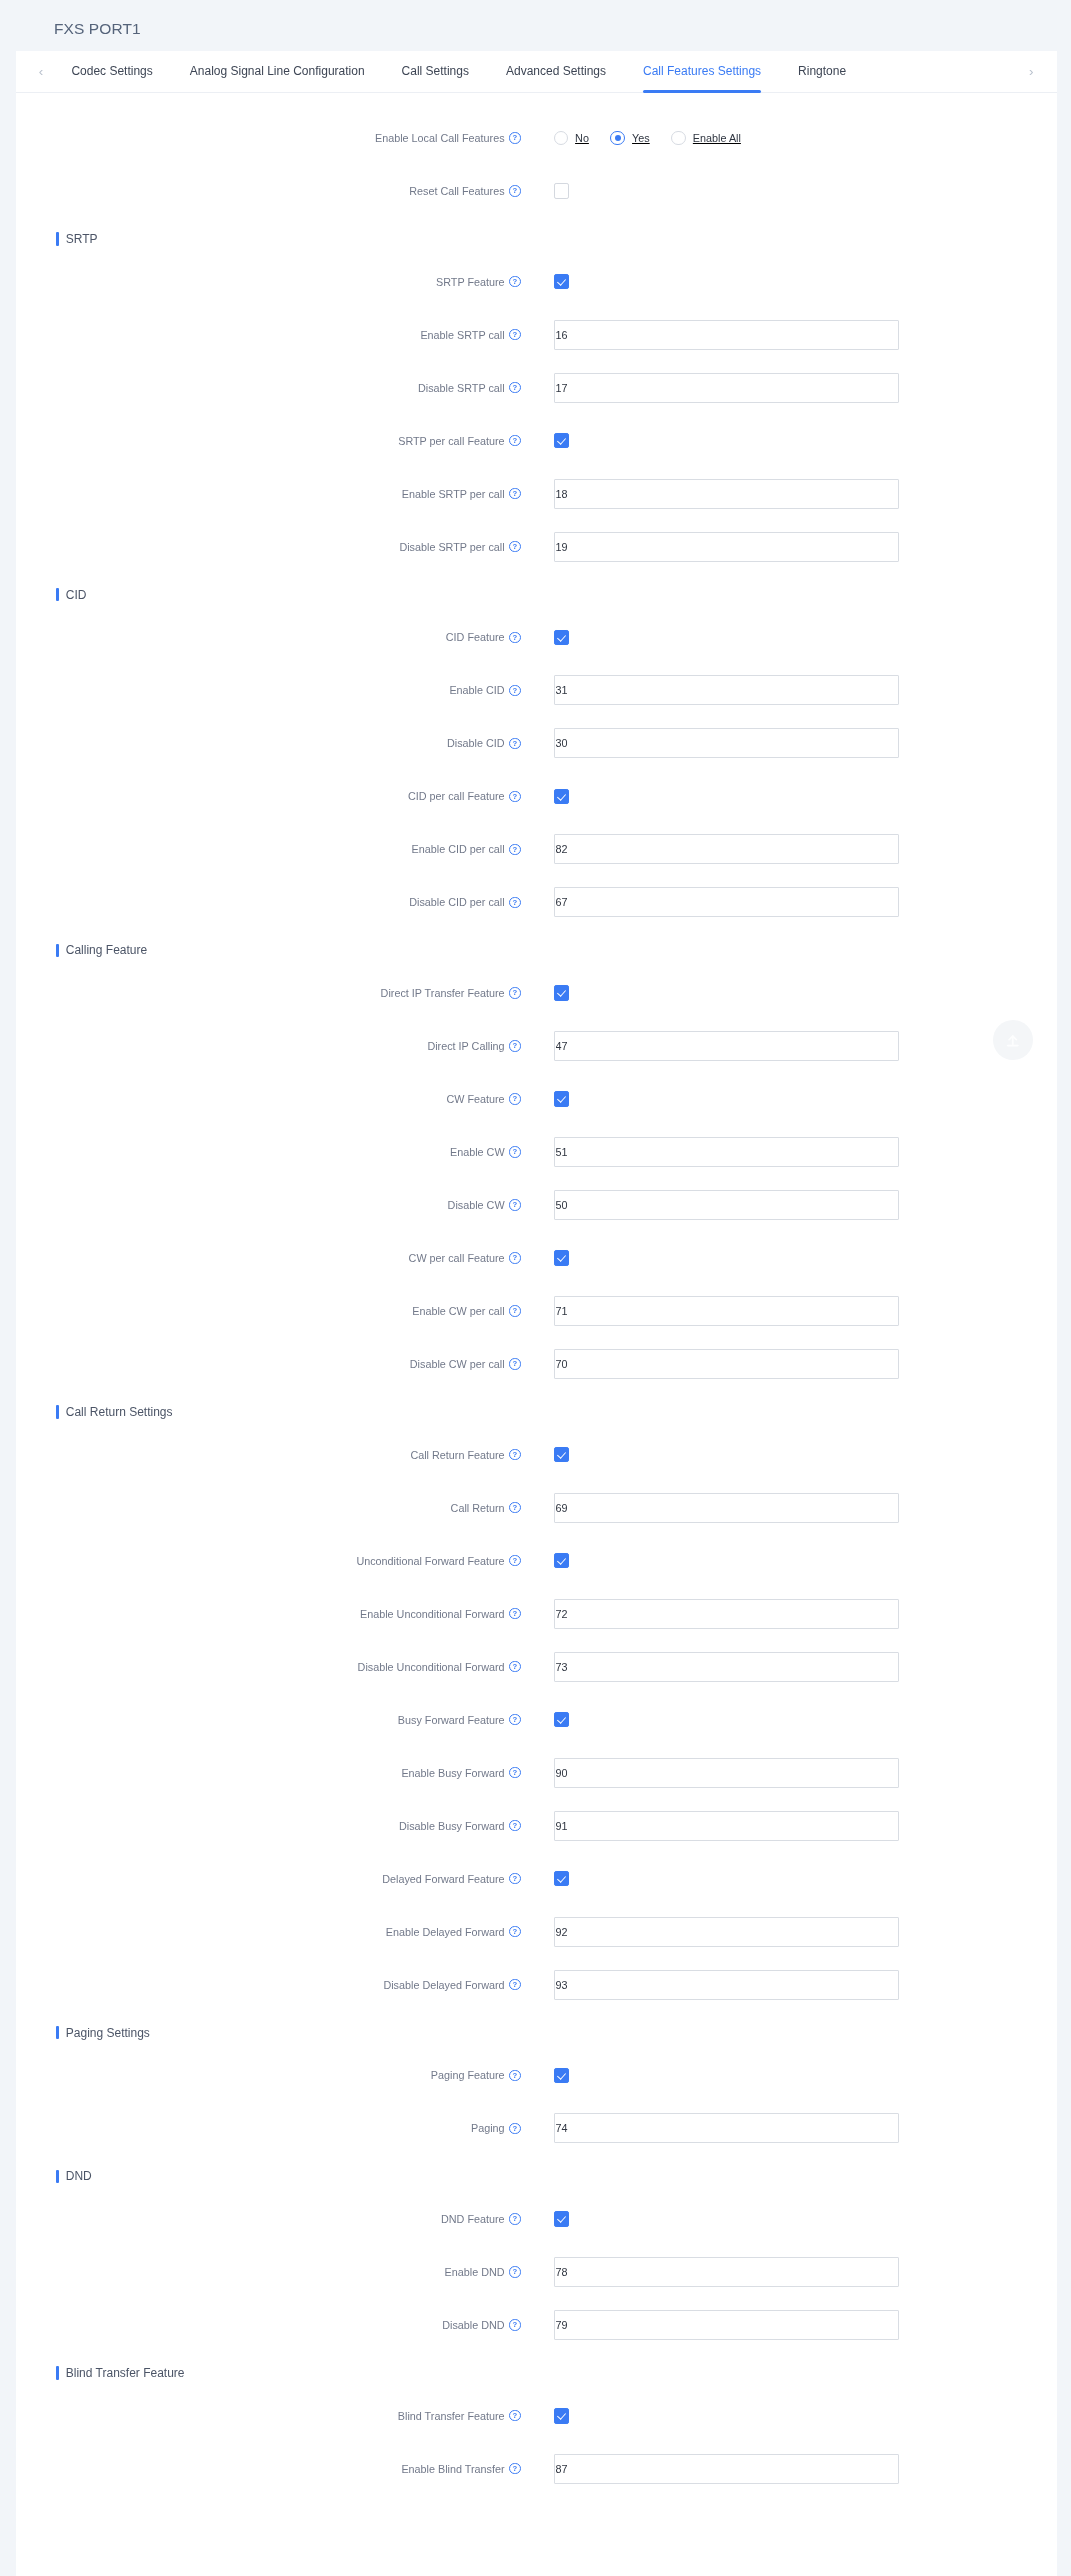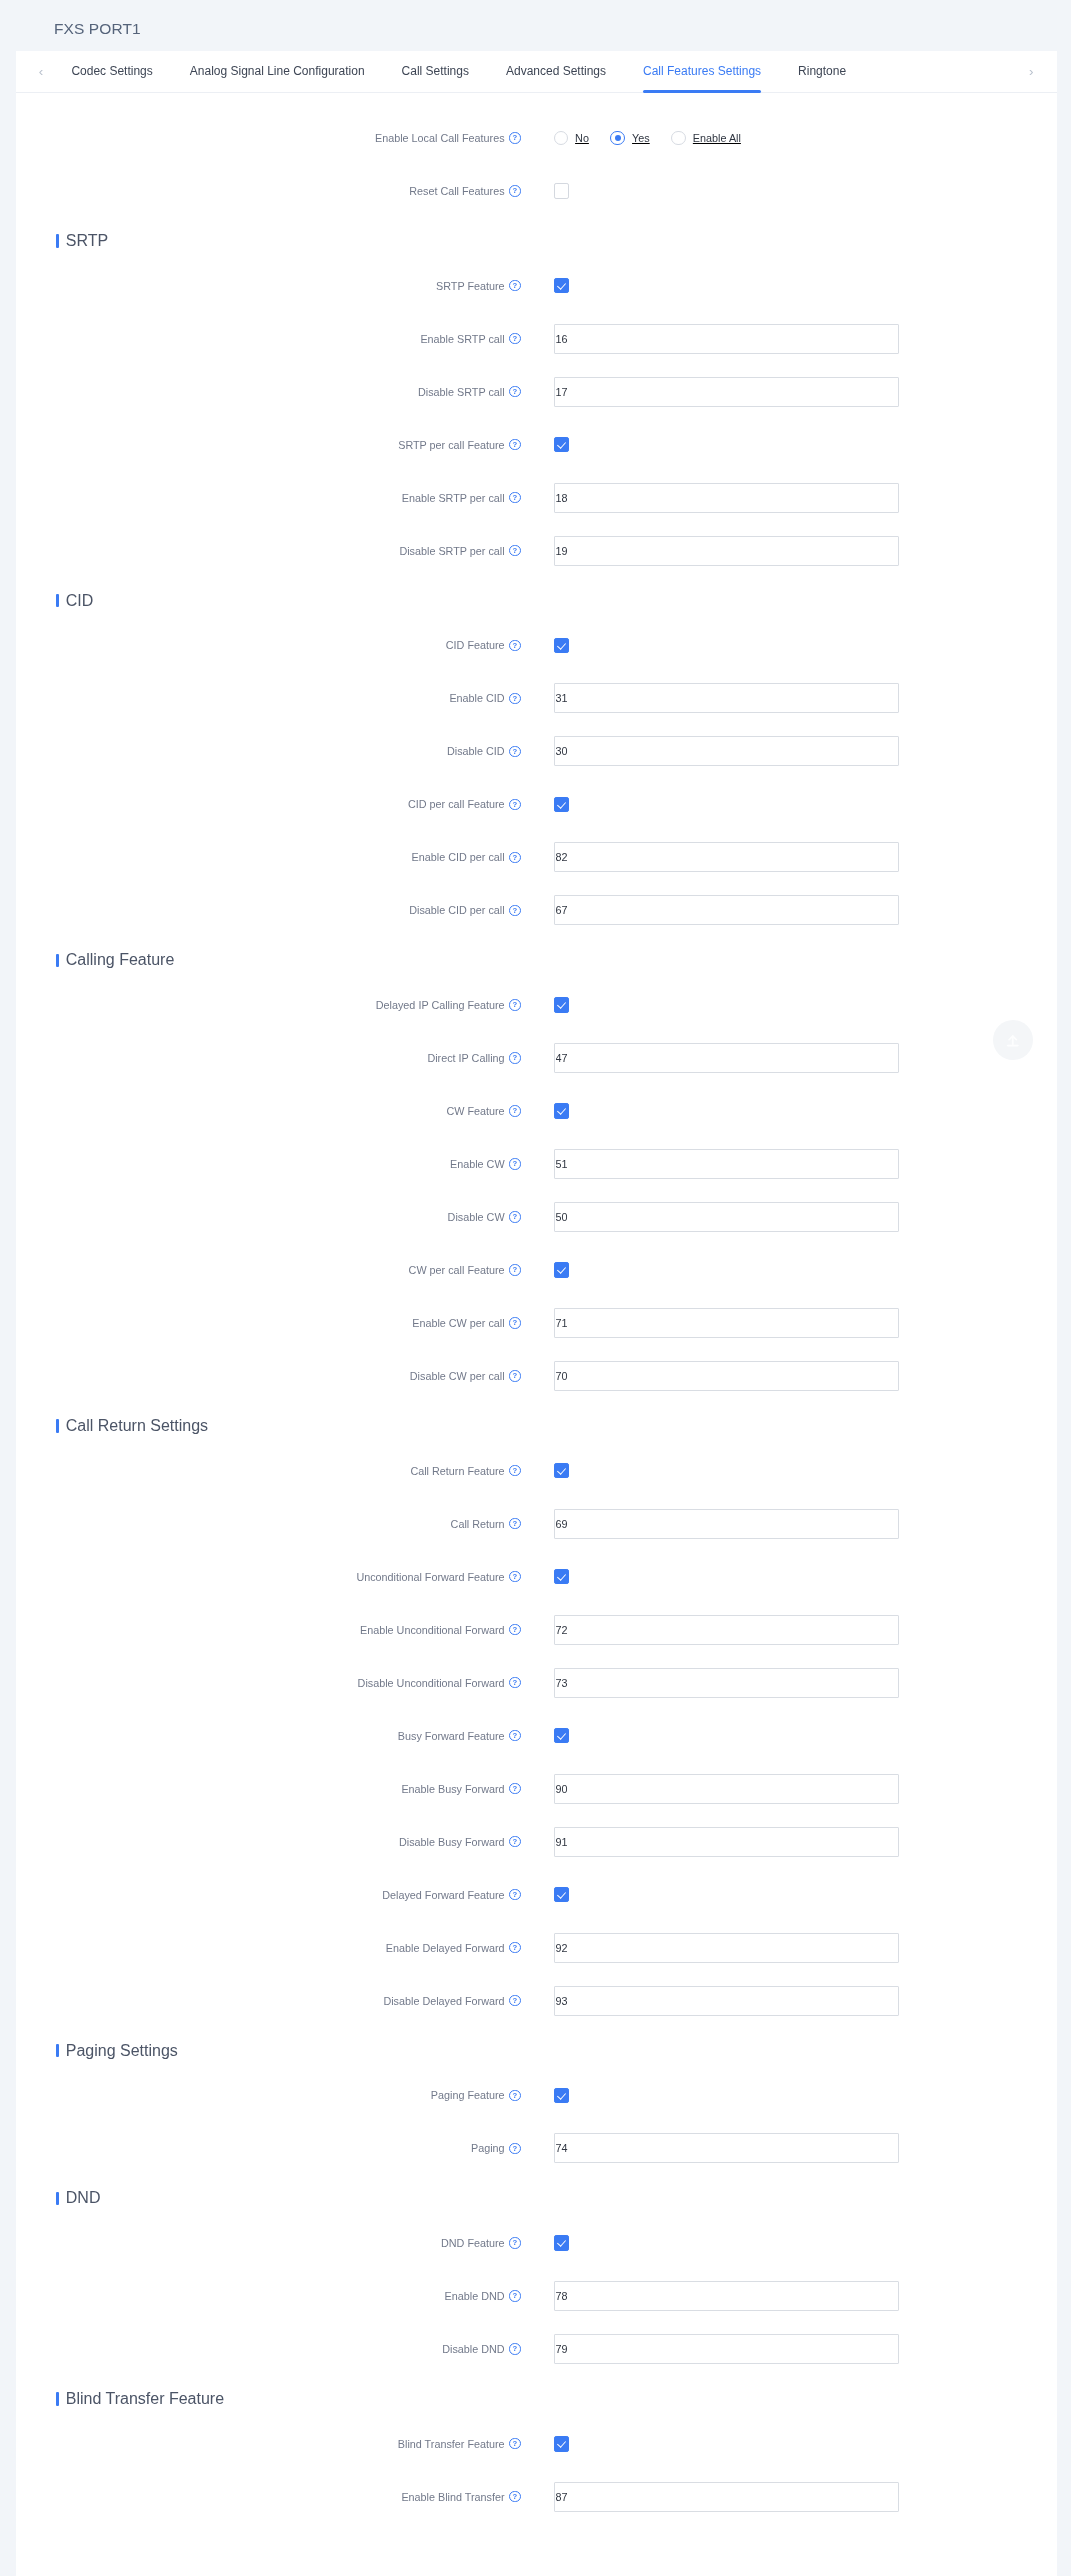--- a/index.html
+++ b/index.html
@@ -81,21 +81,21 @@
     gap: 7.2px;
     margin: 14.4px 0 9.3px 40px;
   }
   .section-bar {
     width: 3.1px; height: 13.4px;
     background: #3a7bf4;
     border-radius: 1px;
     flex: 0 0 auto;
   }
   .section-title {
-    font-size: 16px;
+    font-size: 12px;
     color: #4b5466;
   }
 
   .row {
     display: flex;
     align-items: center;
     height: 53px;
   }
   .row.checkbox-row { height: 53px; }
   .row .label {
@@ -371,21 +371,21 @@
         <div class="control">
           <input type="text" class="tinput" value="67" style="">
         </div>
       </div>
       <div class="section-head">
         <span class="section-bar"></span>
         <span class="section-title">Calling Feature</span>
       </div>
       <div class="row checkbox-row">
         <div class="label">
-          <span>Delayed IP Calling Feature</span>
+          <span>Direct IP Transfer Feature</span>
           <span class="help-icon">?</span>
         </div>
         <div class="control">
           <div class="cb checked"></div>
         </div>
       </div>
       <div class="row">
         <div class="label">
           <span>Direct IP Calling</span>
           <span class="help-icon">?</span>

